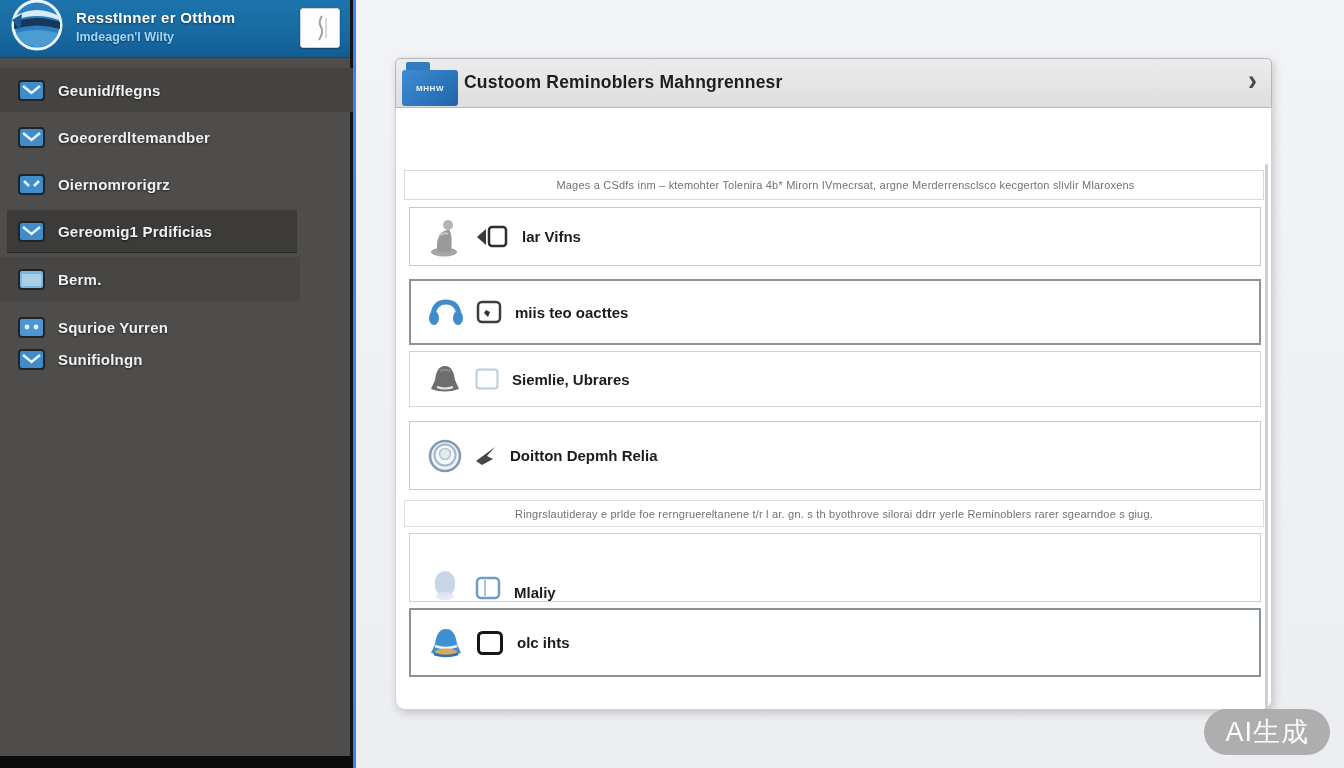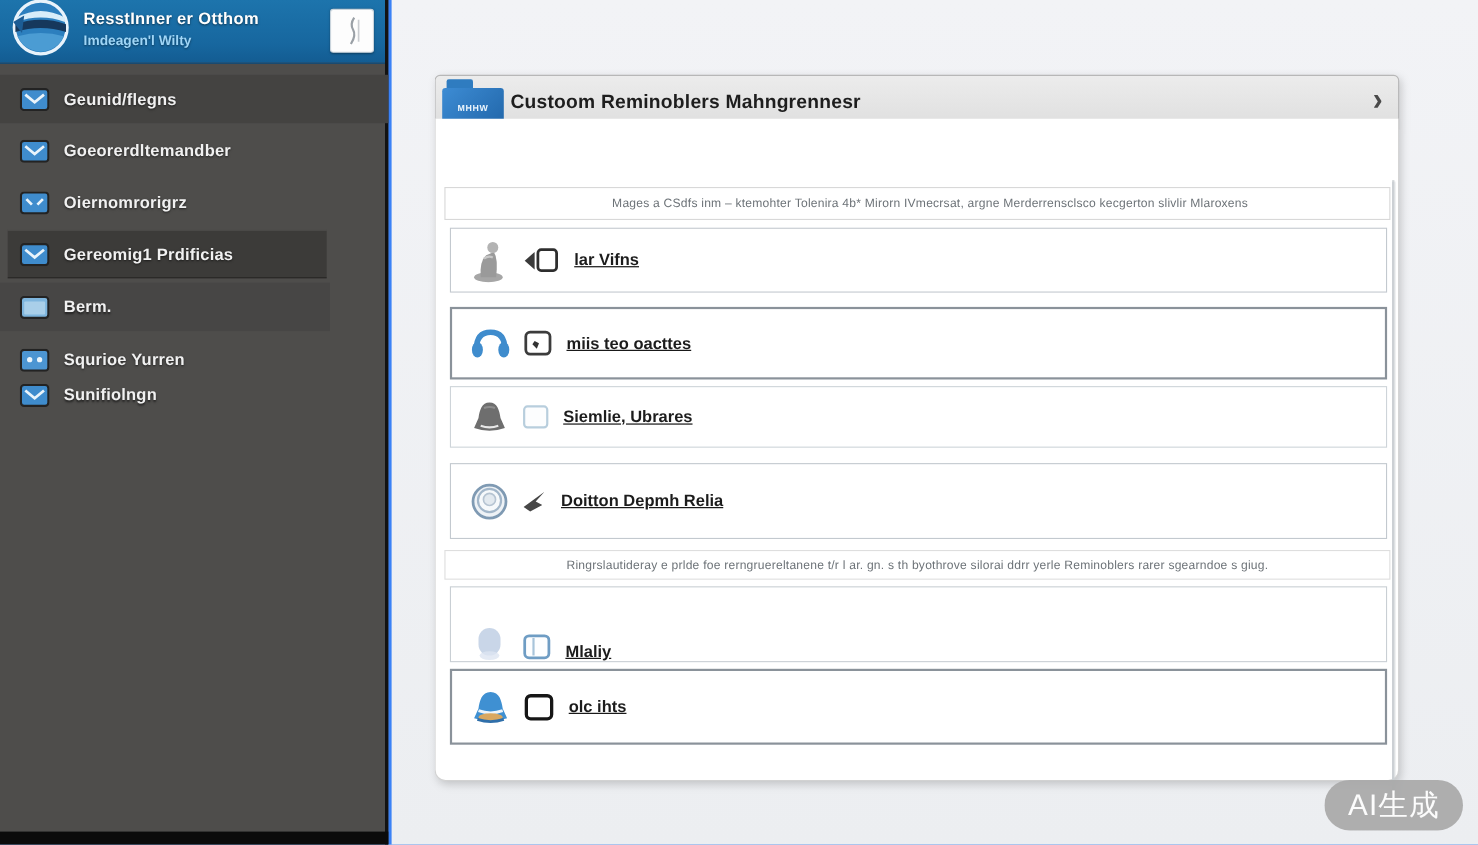--- a/index.html
+++ b/index.html
@@ -49,21 +49,21 @@
   }
   #sidebar-bottom-bar{position:absolute;left:0;bottom:0;width:353px;height:12px;background:#0b0b0b;}
   
   #main{position:absolute;left:356px;top:0;width:988px;height:768px;
     background:linear-gradient(180deg,#f2f3f6 0%,#eceef1 100%);}
   #card{
     position:absolute;left:39px;top:58px;width:877px;height:652px;
     filter:drop-shadow(2px 3px 4px rgba(0,0,0,.18));
   }
   #card-header{
-    position:absolute;left:0;top:10px;width:100%;height:50px;box-sizing:border-box;
+    position:absolute;left:0;top:0;width:100%;height:50px;box-sizing:border-box;
     background:linear-gradient(180deg,#ececec 0%,#dedede 100%);
     border:1px solid #b7b7b7;border-radius:5px 5px 0 0;cursor:pointer;
   }
   #folder-icon{
     position:absolute;left:6px;top:3px;width:56px;height:44px;cursor:default;
   }
   #folder-tab{position:absolute;left:4px;top:0;width:24px;height:12px;border-radius:2px 2px 0 0;
     background:#2f7cc0;}
   #folder-body{position:absolute;left:0;top:8px;width:56px;height:36px;border-radius:3px;
     background:linear-gradient(135deg,#3d8cd4 0%,#2166a9 100%);
@@ -83,21 +83,21 @@
   }
   .info-strip{
     position:absolute;left:8px;width:860px;box-sizing:border-box;background:#fff;
     border:1px solid #d8d8d8;display:flex;align-items:center;justify-content:center;
   }
   .info-text{font-size:11px;color:#6d7378;letter-spacing:.2px;white-space:nowrap;overflow:hidden;}
   #info1{top:62px;height:30px;padding-left:23px;}
   #info2{top:392px;height:27px;border-color:#dedede;}
   .row{
     position:absolute;left:13px;width:852px;box-sizing:border-box;background:#fff;
-    border:1.5px solid #c3c9cf;display:flex;align-items:center;padding-left:14px;cursor:pointer;text-decoration:underline;
+    border:1.5px solid #c3c9cf;display:flex;align-items:center;padding-left:14px;cursor:pointer;
   }
   .row.strong{border:2px solid #8a929a;}
   .row-icon{width:42px;display:flex;align-items:center;justify-content:center;flex:0 0 auto;}
   .row-control{margin-left:8px;display:flex;align-items:center;flex:0 0 auto;}
   .row-label{margin-left:12px;font-size:15px;font-weight:600;color:#1c1c1c;white-space:nowrap;}
   #row1{top:99px;height:59px;}
   #row2{top:171px;height:66px;}
   #row3{top:243px;height:56px;border-color:#ced4d9;}
   #row4{top:313px;height:69px;}
   #row5{top:425px;height:69px;border-color:#c9cfd4;align-items:flex-end;}

